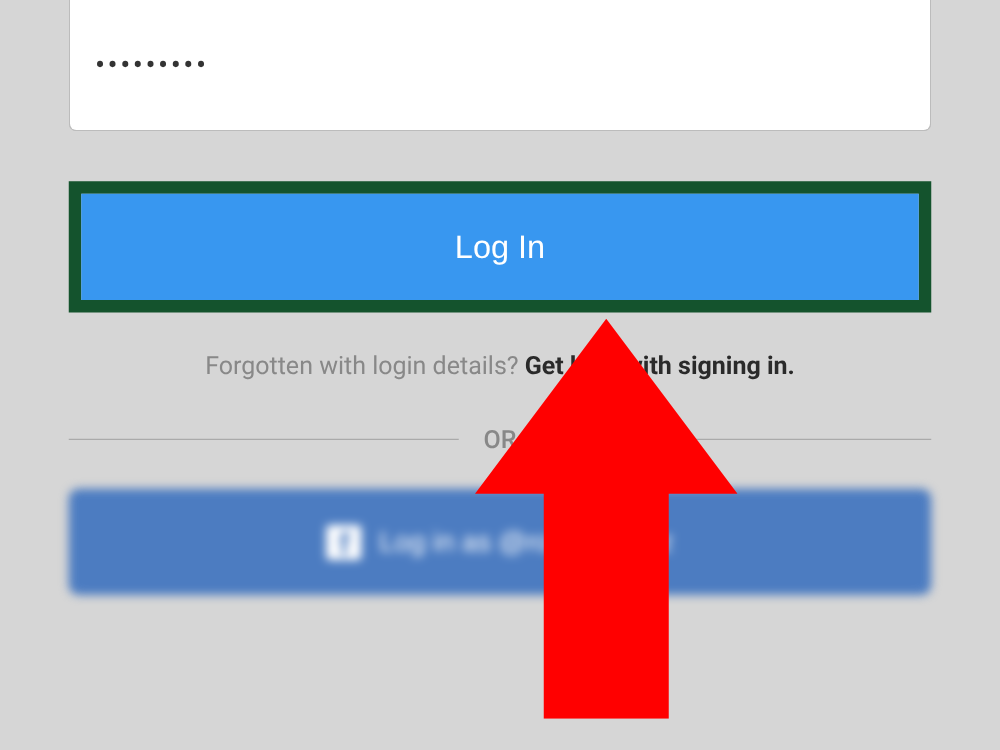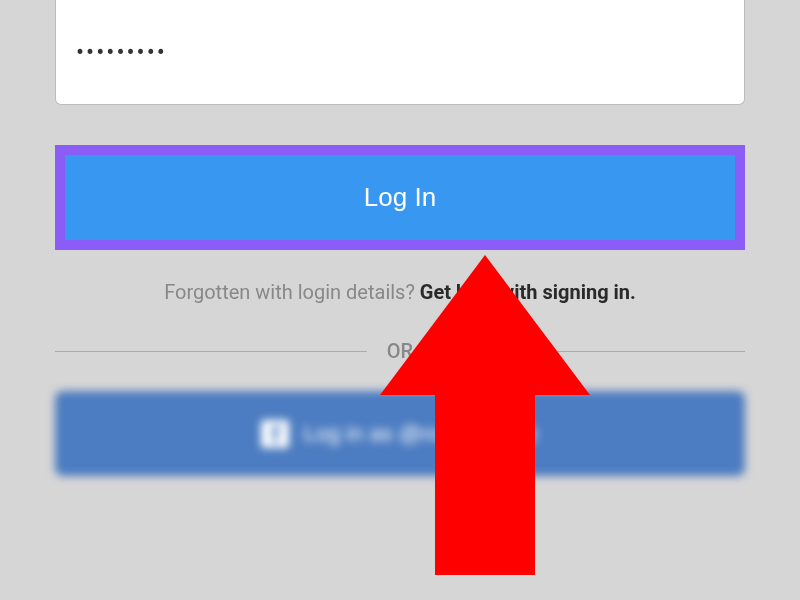--- a/index.html
+++ b/index.html
@@ -27,21 +27,21 @@
       border-radius: 0 0 6px 6px;
       padding: 0 20px;
       font-size: 24px;
       letter-spacing: 2px;
       color: #333;
       display: flex;
       align-items: center;
       margin-bottom: 40px;
     }
     .login-button-wrapper {
-      border: 10px solid #8b5cf6;
+      border: 10px solid #14532d;
       margin-bottom: 30px;
     }
     .login-button {
       width: 100%;
       height: 85px;
       background: #3897f0;
       border: none;
       color: #fff;
       font-size: 26px;
       font-weight: 500;

